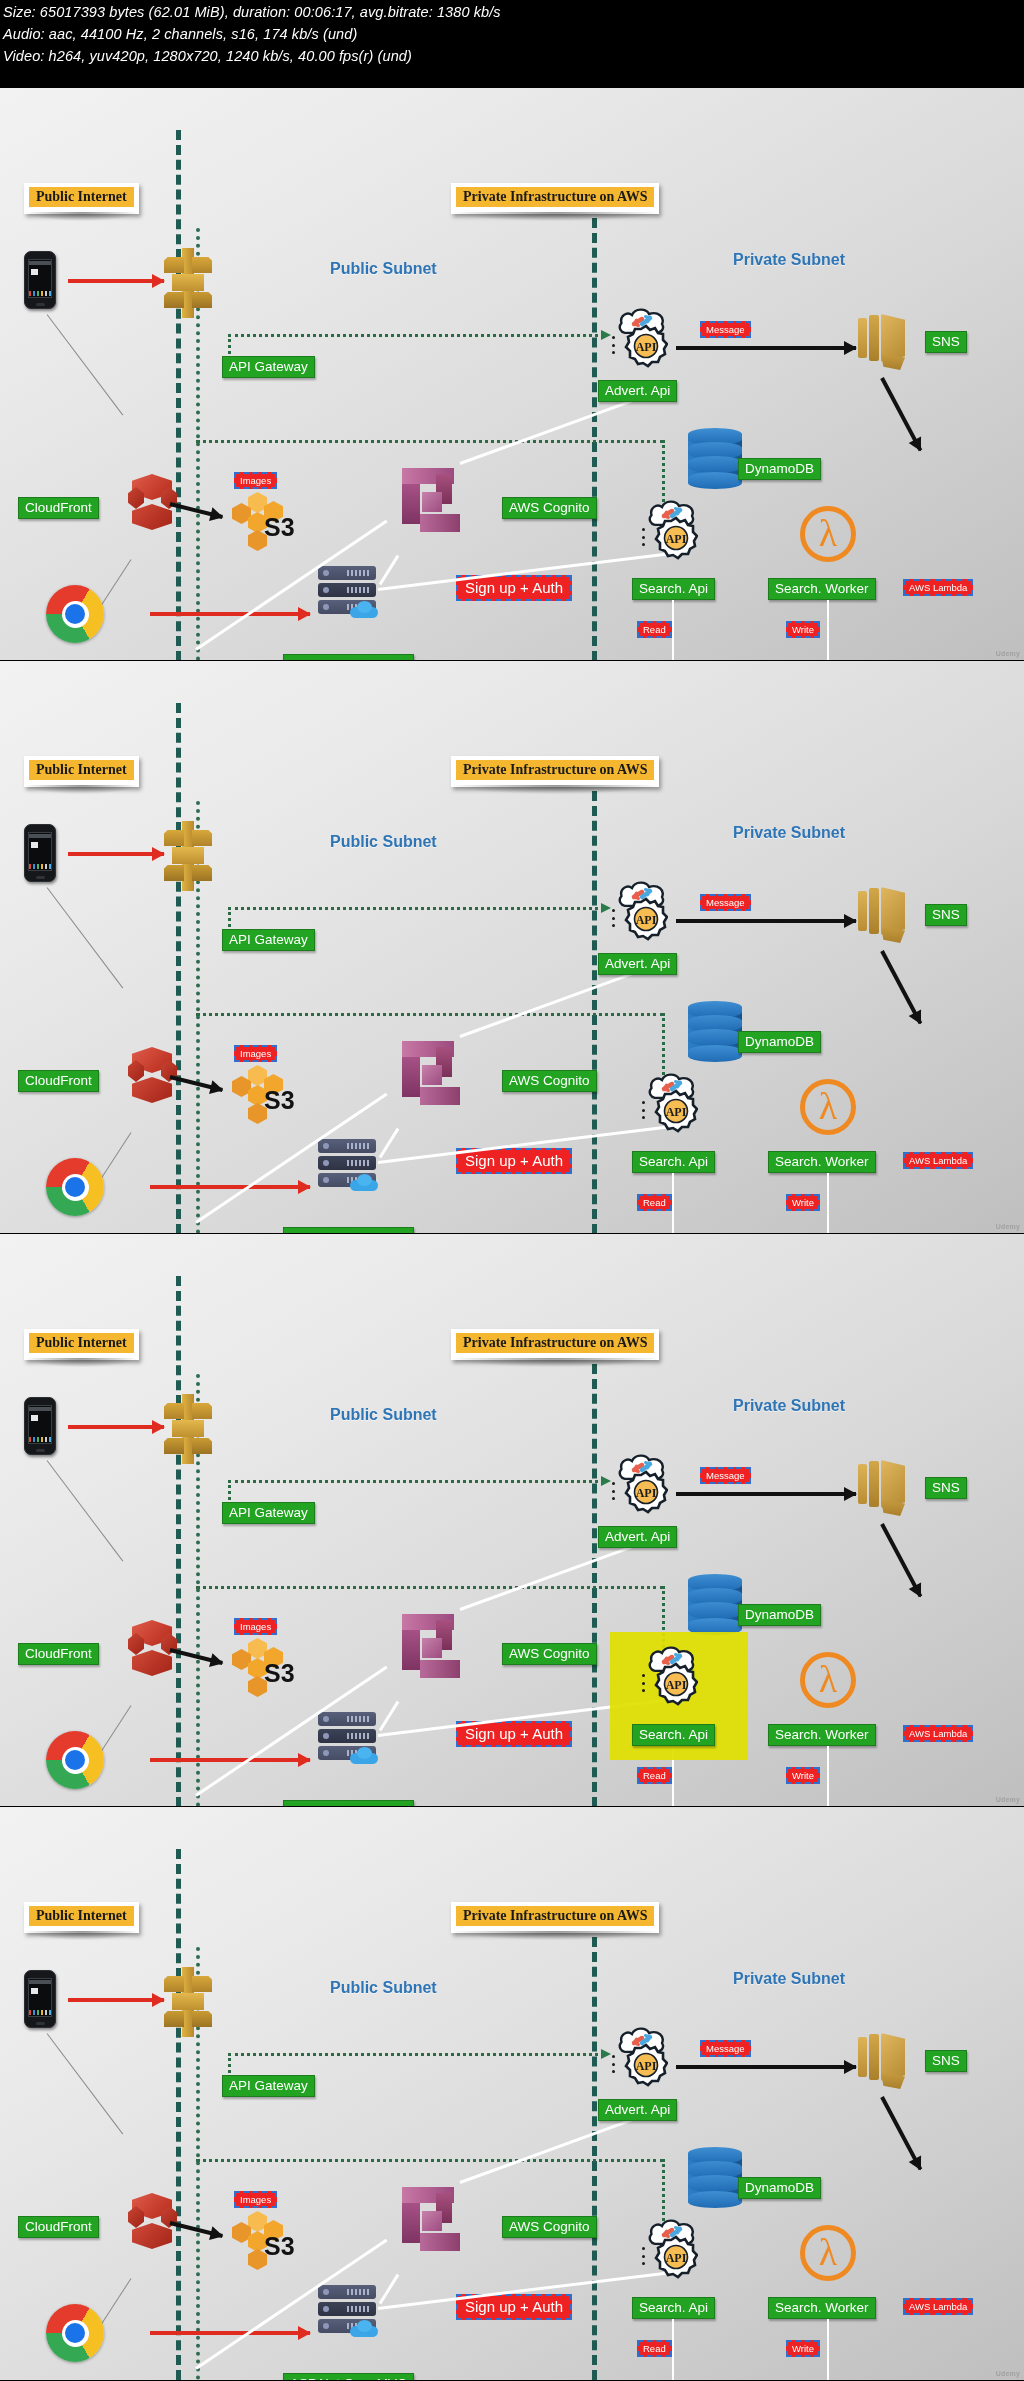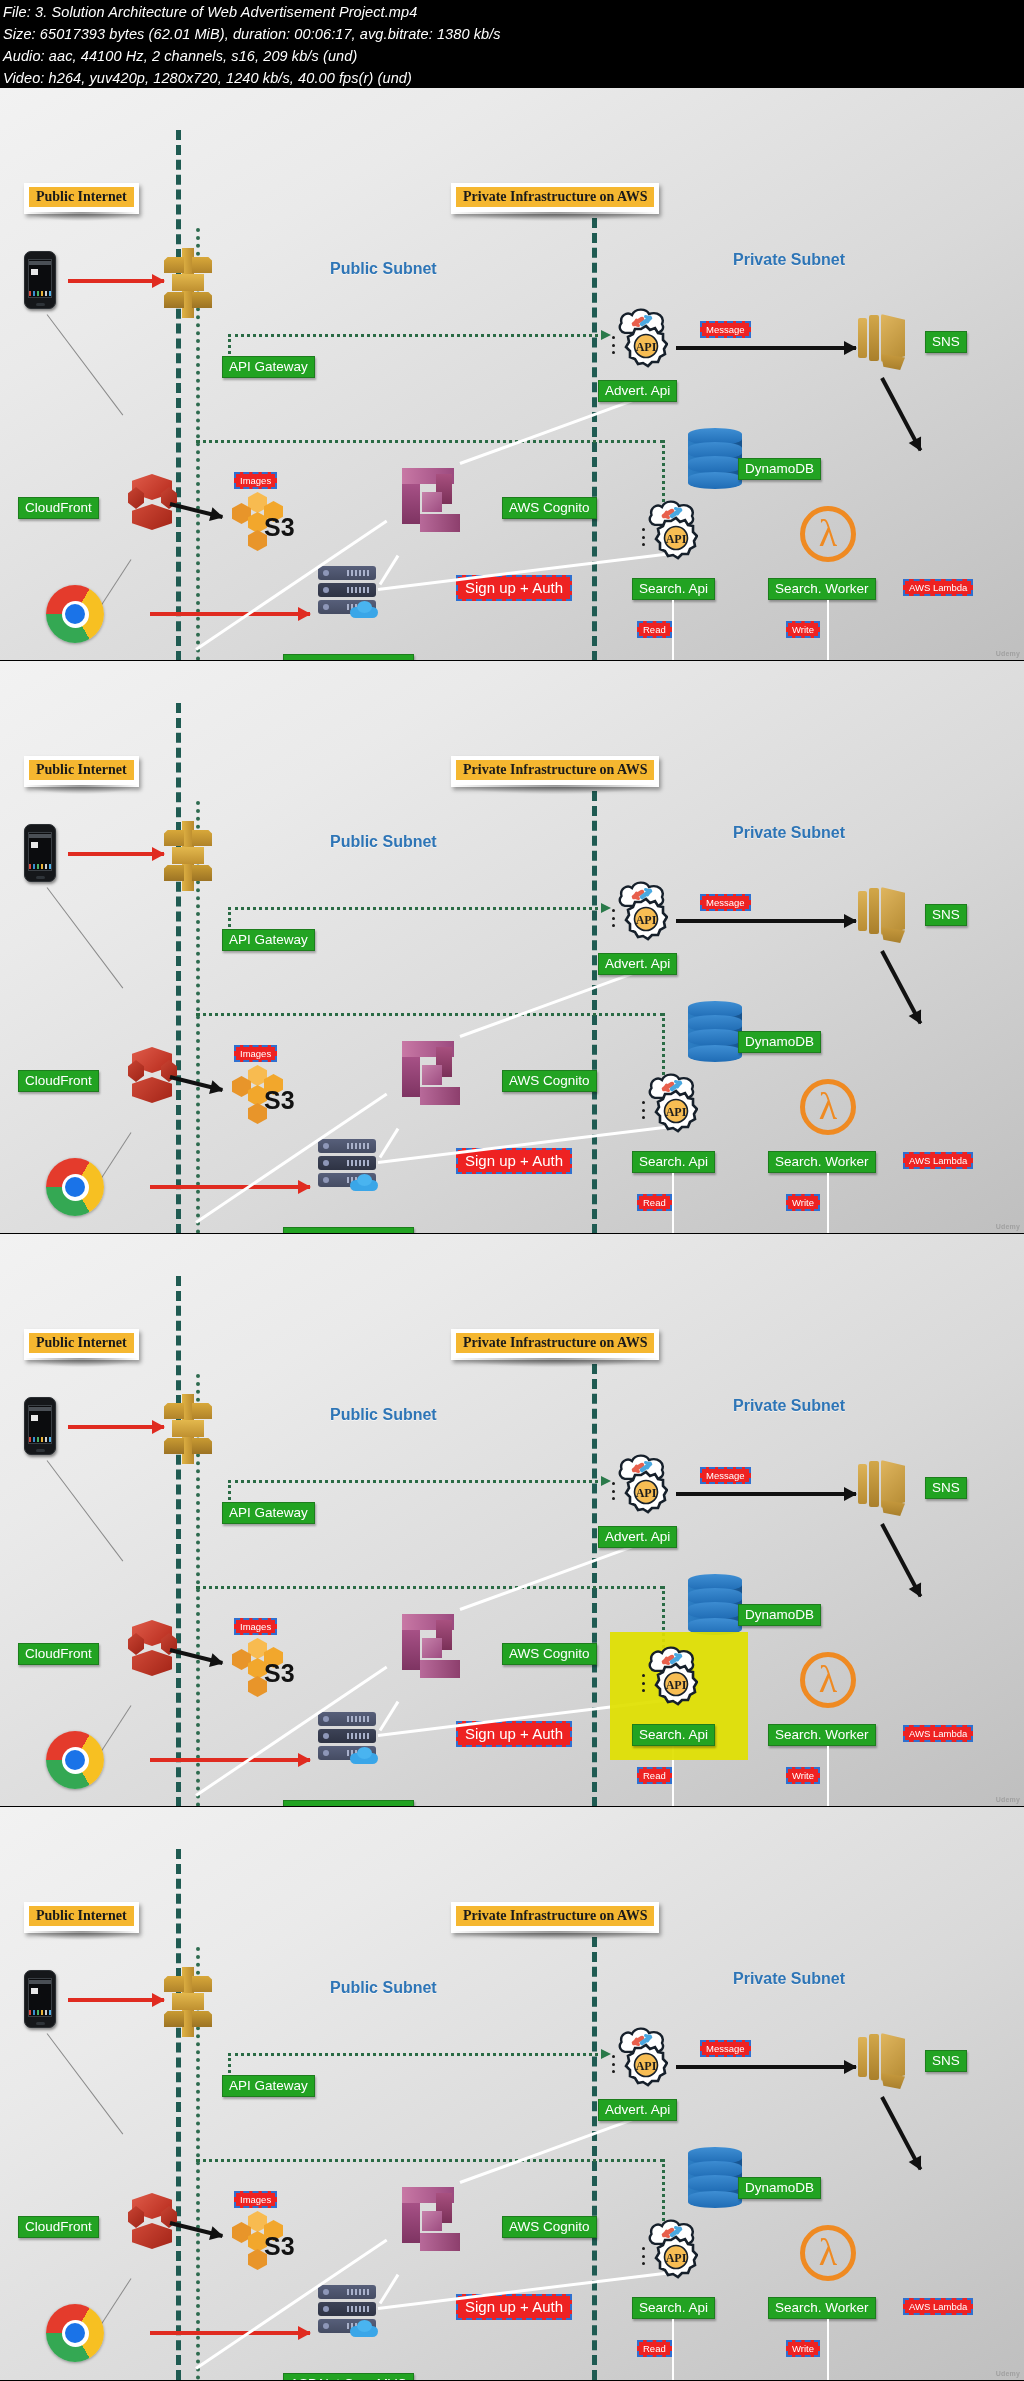--- a/index.html
+++ b/index.html
@@ -189,23 +189,22 @@
   .hl{position:absolute; background:#e0e000; opacity:.93;}
 
   
   .wm{position:absolute; right:4px; bottom:2px; font-size:7px; color:#9b9b9b;
     font-weight:700; letter-spacing:.2px; opacity:.85; text-align:right; line-height:8px;}
 </style>
 </head>
 <body>
 
 <div class="mediainfo">
-  <div>File: 3. Solution Architecture of Web Advertisement Project.mp4</div>
   <div>Size: 65017393 bytes (62.01 MiB), duration: 00:06:17, avg.bitrate: 1380 kb/s</div>
-  <div>Audio: aac, 44100 Hz, 2 channels, s16, 209 kb/s (und)</div>
+  <div>Audio: aac, 44100 Hz, 2 channels, s16, 174 kb/s (und)</div>
   <div>Video: h264, yuv420p, 1280x720, 1240 kb/s, 40.00 fps(r) (und)</div>
 </div>
 
 <div id="frames">
 <div class="panel" style="height: 573px;">
 
   <div class="vline" style="left:176px; top:42px; height:531px;"></div>
   <div class="vline thin" style="left:196px; top:140px; height:433px;"></div>
   <div class="vline" style="left:592px; top:130px; height:443px;"></div>
 

